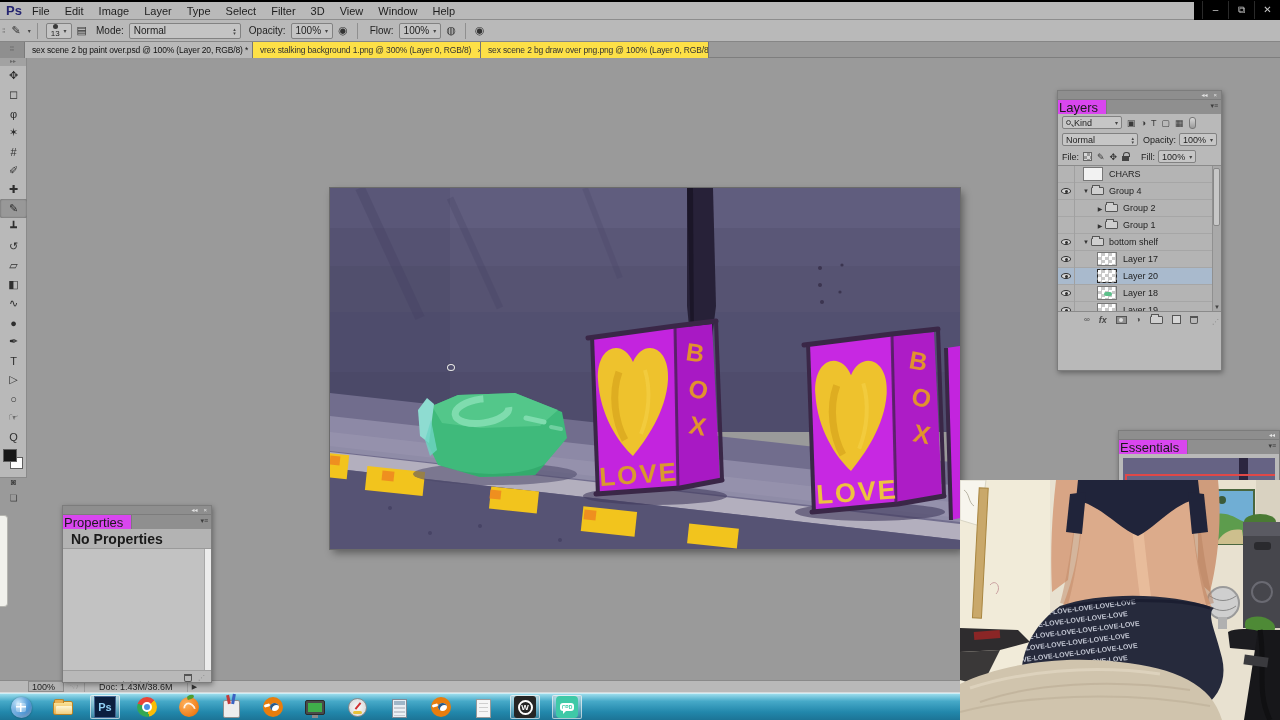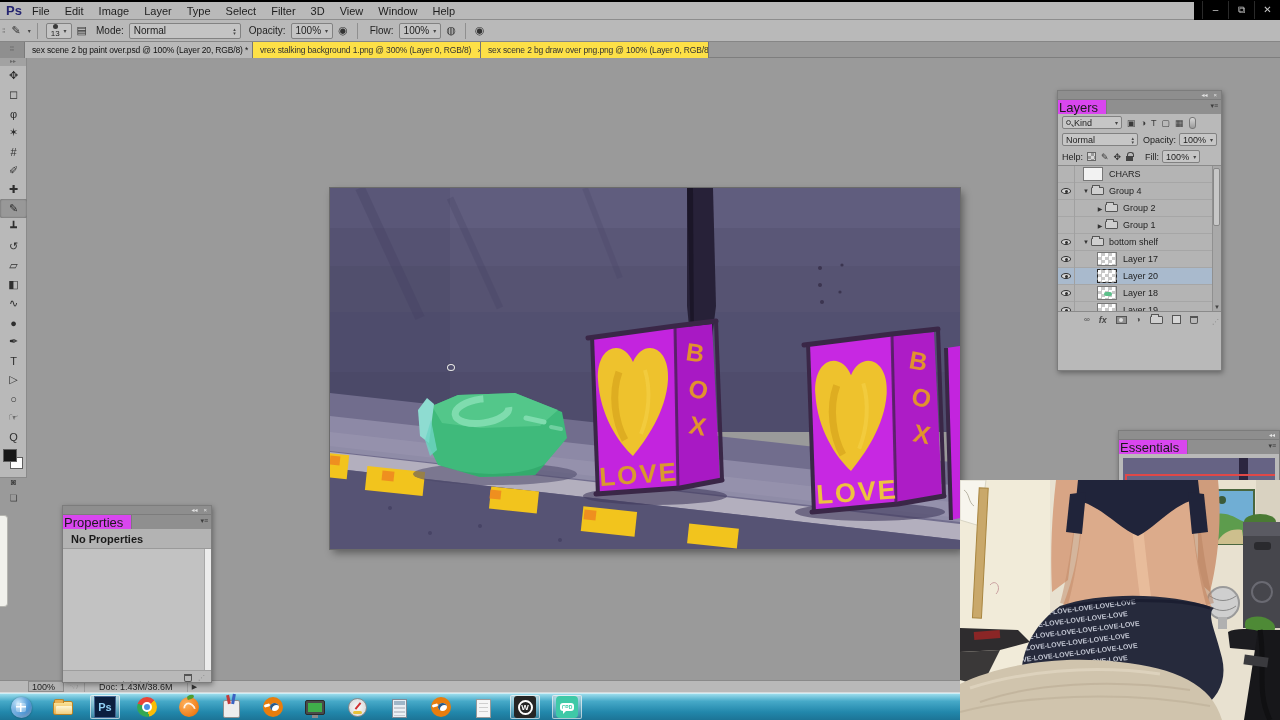--- a/index.html
+++ b/index.html
@@ -88,21 +88,21 @@
 .trashic{width:8px;height:8px;border:1px solid #555;border-top:2px solid #555;border-radius:0 0 2px 2px}
 .gripcorner{position:absolute;right:2px;bottom:1px;font-size:7px;color:#777}
 
 #navigator-panel{position:absolute;left:1118px;top:430px;width:162px;height:130px;z-index:10}
 #nav-preview{position:relative;height:95px;background:#5e5b7a;margin:4px;overflow:hidden}
 #nav-band{position:absolute;left:0;top:0;width:100%;height:26px;background:#666384}
 #nav-pillar{position:absolute;left:116px;top:0;width:9px;height:60px;background:#2b2540}
 #nav-viewbox{position:absolute;left:2px;top:16px;width:170px;height:60px;border:2px solid #e04848}
 
 #properties-panel{position:absolute;left:62px;top:505px;width:150px;height:178px;z-index:10}
-#prop-msg{height:20px;background:#b3b3b3;border-bottom:1px solid #9a9a9a;font-size:11px;font-weight:bold;color:#1a1a1a;display:flex;align-items:center;padding-left:8px}
+#prop-msg{height:20px;background:#b3b3b3;border-bottom:1px solid #9a9a9a;font-size:14px;font-weight:bold;color:#1a1a1a;display:flex;align-items:center;padding-left:8px}
 #prop-content{position:relative;height:122px;background:#c2c2c2;border-bottom:1px solid #9e9e9e}
 #prop-scroll{position:absolute;right:0;top:0;width:7px;height:100%;background:#ececec;border-left:1px solid #a8a8a8}
 #prop-foot{height:13px;display:flex;align-items:center;justify-content:flex-end;gap:6px;padding:0 6px;position:relative}
 #prop-dots{position:absolute;left:50%;bottom:-1px;transform:translateX(-50%);font-size:7px;color:#6f6f6f;letter-spacing:2px}
 
 #left-tab{position:absolute;left:0;top:515px;width:8px;height:92px;background:#f1f1ec;border:1px solid #b5b5b0;border-left:none;border-radius:0 4px 4px 0;z-index:7}
 
 #statusbar{position:absolute;left:0;top:680px;width:962px;height:13px;background:#b9b9b9;border-top:1px solid #8a8a8a;border-bottom:1px solid #d9d9d9;display:flex;align-items:center;font-size:9px;color:#222;z-index:6}
 #zoom-box{width:36px;height:11px;background:#b1b1b1;border:1px solid #8d8d8d;margin-left:28px;display:flex;align-items:center;padding-left:3px}
 #scrubby{font-size:9px;color:#555;margin:0 6px}
@@ -436,21 +436,21 @@
         <span>Normal</span>
         <span class="spin">▴<br>▾</span>
       </span>
       <span style="margin-left:5px">Opacity:</span>
       <span class="valbox">
         <span>100%</span>
         <span class="ob-dd">▾</span>
       </span>
     </div>
     <div class="lp-row">
-      <span>Help:</span>
+      <span>File:</span>
       <span class="lock-icons">
         <span class="lk-checker"></span>
         <span class="lk">✎</span>
         <span class="lk">✥</span>
         <span class="lockbody"></span>
       </span>
       <span style="margin-left:12px">Fill:</span>
       <span class="valbox">
         <span>100%</span>
         <span class="ob-dd">▾</span>

